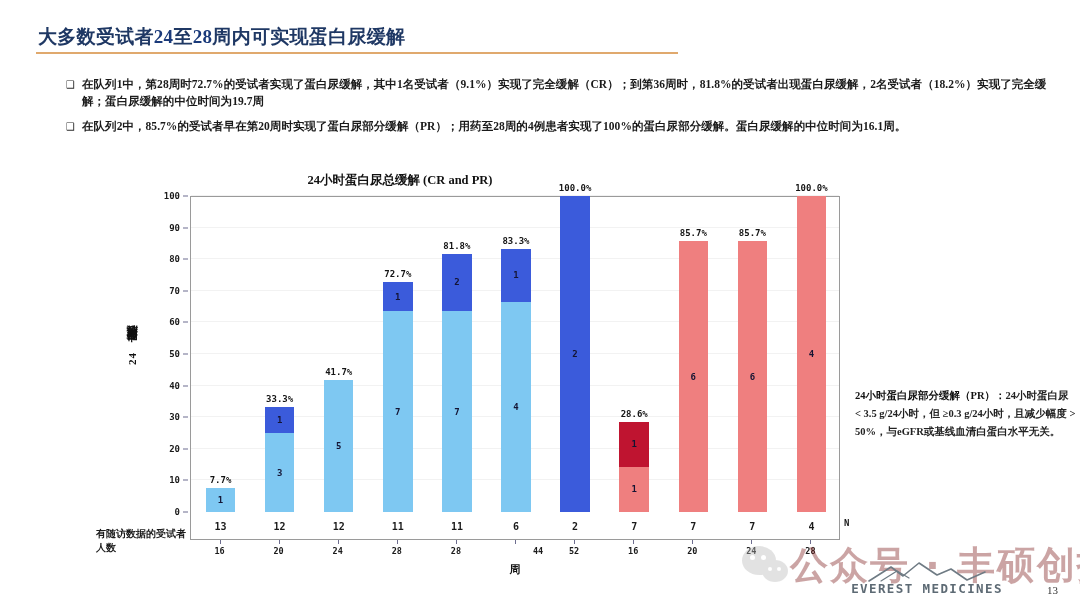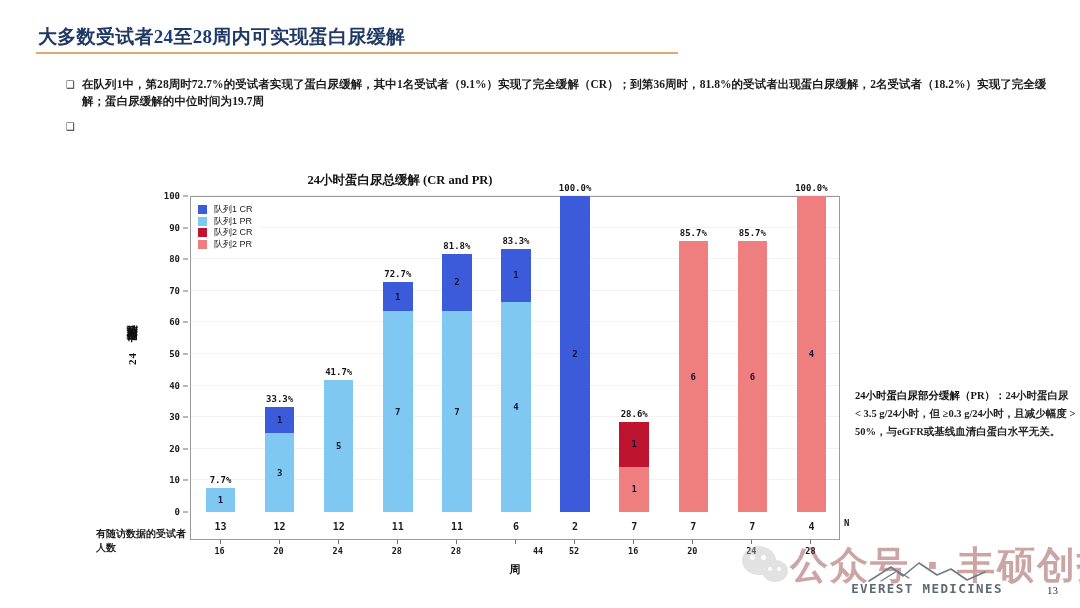--- a/index.html
+++ b/index.html
@@ -179,20 +179,21 @@
 </div>
 <div id="title-rule"></div>
 
 <div id="bullets">
   <div class="bullet">
     <div class="bullet-mark">❑</div>
     <div class="bullet-text">在队列1中，第28周时72.7%的受试者实现了蛋白尿缓解，其中1名受试者（9.1%）实现了完全缓解（CR）；到第36周时，81.8%的受试者出现蛋白尿缓解，2名受试者（18.2%）实现了完全缓解；蛋白尿缓解的中位时间为19.7周</div>
   </div>
   <div class="bullet">
     <div class="bullet-mark">❑</div>
+    <div class="bullet-text">在队列2中，85.7%的受试者早在第20周时实现了蛋白尿部分缓解（PR）；用药至28周的4例患者实现了100%的蛋白尿部分缓解。蛋白尿缓解的中位时间为16.1周。</div>
   </div>
 </div>
 
 <div id="chart-title">
   <span id="chart-title-inner">24小时蛋白尿总缓解 (CR and PR)</span>
 </div>
 
 <div id="y-label">
   <span>24小时蛋白尿总缓解</span>
 </div>
@@ -308,38 +309,20 @@
         </div>
         <div class="bar-total" style="bottom: 273.812px;">85.7%</div>
       </div>
       <div class="bar-group" style="left: 605.682px; width: 29.5455px; height: 316px;">
         <div class="seg" style="background: rgb(239, 127, 127); height: 316px; bottom: 0px;">
           <span class="seg-val">4</span>
         </div>
         <div class="bar-total" style="bottom: 319px;">100.0%</div>
       </div>
     </div>
-  <div id="legend">
-      <div class="legend-row">
-        <span class="legend-swatch" style="background: rgb(59, 91, 219);"></span>
-        <span class="legend-label">队列1 CR</span>
-      </div>
-      <div class="legend-row">
-        <span class="legend-swatch" style="background: rgb(126, 200, 242);"></span>
-        <span class="legend-label">队列1 PR</span>
-      </div>
-      <div class="legend-row">
-        <span class="legend-swatch" style="background: rgb(191, 20, 48);"></span>
-        <span class="legend-label">队列2 CR</span>
-      </div>
-      <div class="legend-row">
-        <span class="legend-swatch" style="background: rgb(239, 127, 127);"></span>
-        <span class="legend-label">队列2 PR</span>
-      </div>
-    </div>
 </div>
 
 <div id="n-row">
     <div class="n-cell" style="left: 0px; width: 59.0909px;">13</div>
     <div class="n-cell" style="left: 59.0909px; width: 59.0909px;">12</div>
     <div class="n-cell" style="left: 118.182px; width: 59.0909px;">12</div>
     <div class="n-cell" style="left: 177.273px; width: 59.0909px;">11</div>
     <div class="n-cell" style="left: 236.364px; width: 59.0909px;">11</div>
     <div class="n-cell" style="left: 295.455px; width: 59.0909px;">6</div>
     <div class="n-cell" style="left: 354.545px; width: 59.0909px;">2</div>

